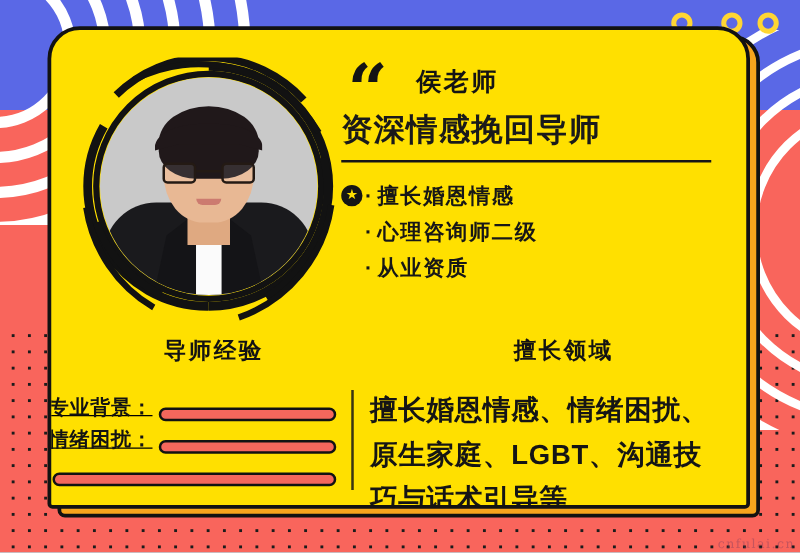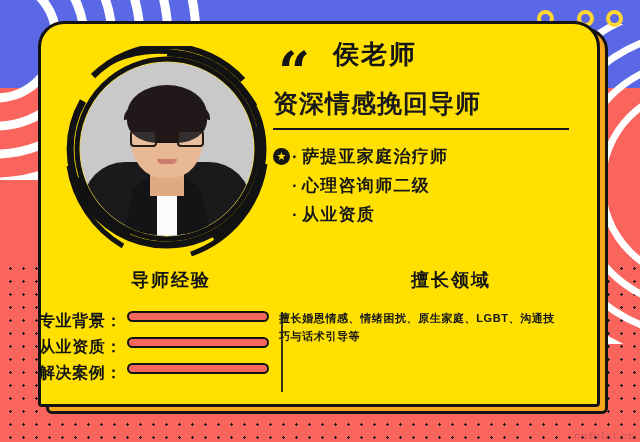--- a/index.html
+++ b/index.html
@@ -172,22 +172,22 @@
     left: 237px; top: 20px;
     font-family: "DejaVu Serif", serif;
     font-size: 56px;
     font-weight: bold;
     color: #141414;
     line-height: 1;
     letter-spacing: -2px;
   }
   .name {
     position: absolute;
-    left: 292px; top: 13px;
-    font-size: 26px;
+    left: 292px; top: 28px;
+    font-size: 20px;
     font-weight: bold;
     color: #141414;
     letter-spacing: 2px;
   }
   .subtitle {
     position: absolute;
     left: 232px; top: 63px;
     font-size: 25px;
     font-weight: bold;
     color: #1a1a1a;
@@ -240,44 +240,44 @@
   .sec-heading.right { left: 370px; top: 244px; }
 
   .divider-v {
     position: absolute;
     left: 240px; top: 288px;
     width: 2px; height: 80px;
     background: #3a3512;
   }
 
   .exp-list { position: absolute; left: -4px; top: 287px; width: 244px; }
-  .exp-row { display: flex; align-items: flex-start; height: 26px; }
+  .exp-row { display: flex; align-items: flex-end; height: 26px; text-decoration: underline; }
   .exp-label {
     font-size: 16px;
     font-weight: bold;
     color: #131313;
     letter-spacing: 0.6px;
     white-space: nowrap;
     padding-left: 2px;
   }
   .exp-bar {
     flex: 1 1 auto;
     height: 11px;
     margin-left: 5px;
     margin-right: 12px;
     background: #f4675c;
     border: 2px solid #121212;
     border-radius: 7px;
     box-sizing: border-box;
   }
   .fields {
     position: absolute;
-    left: 238px; top: 286px;
+    left: 255px; top: 286px;
     width: 278px;
-    font-size: 11px;
+    font-size: 22px;
     font-weight: bold;
     color: #151515;
     line-height: 1.62;
     letter-spacing: 0.6px;
   }
 
   
   .watermark {
     position: absolute;
     right: 4px; bottom: 1px;
@@ -359,21 +359,21 @@
     <div class="quote-mark">“</div>
     <div class="name">侯老师</div>
     <div class="subtitle">资深情感挽回导师</div>
     <div class="hr"></div>
 
     <div class="cred-list">
       <div class="cred-row">
         <span class="star-badge">
           <span>★</span>
         </span>
-        <span class="cred-text"><span class="dot">·</span><span>萨提亚家庭治疗师</span></span>
+        <span class="cred-text"><span class="dot">·</span><span>擅长婚恩情感</span></span>
       </div>
       <div class="cred-row">
         <span class="star-spacer"></span>
         <span class="cred-text"><span class="dot">·</span><span>心理咨询师二级</span></span>
       </div>
       <div class="cred-row">
         <span class="star-spacer"></span>
         <span class="cred-text"><span class="dot">·</span><span>从业资质</span></span>
       </div>
     </div>
@@ -382,25 +382,24 @@
     <div class="sec-heading right">擅长领域</div>
 
     <div class="divider-v"></div>
 
     <div class="exp-list">
       <div class="exp-row">
         <span class="exp-label">专业背景：</span>
         <span class="exp-bar"></span>
       </div>
       <div class="exp-row">
-        <span class="exp-label">从业资质：</span>
+        <span class="exp-label">情绪困扰：</span>
         <span class="exp-bar"></span>
       </div>
       <div class="exp-row">
-        <span class="exp-label">解决案例：</span>
         <span class="exp-bar"></span>
       </div>
     </div>
 
     <div class="fields">擅长婚恩情感、情绪困扰、原生家庭、LGBT、沟通技巧与话术引导等</div>
 
   </div>
 
   <div class="watermark">cnfulai.cn</div>
 

